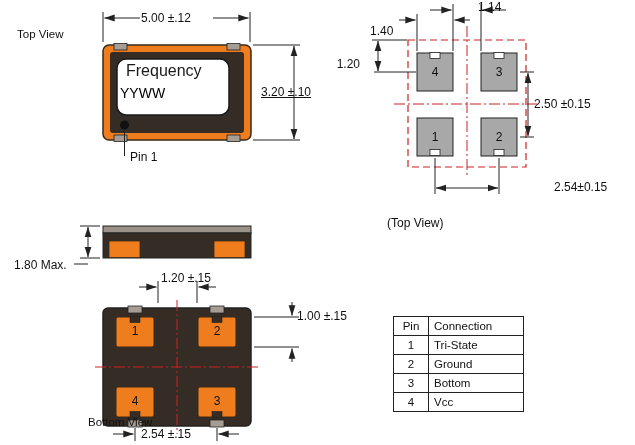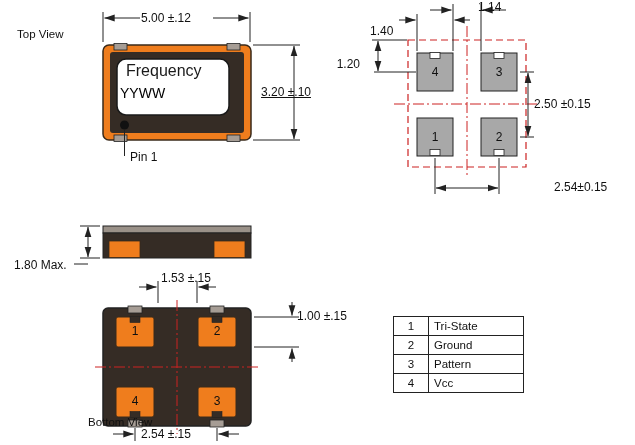--- a/index.html
+++ b/index.html
@@ -142,55 +142,60 @@
 
   <div class="lbl view-label" style="left:17px; top:28px;">Top View</div>
   <div class="lbl center" style="left:141px; top:11px; width:70px;">5.00 ±.12</div>
   <div class="lbl right" style="left:230px; top:85px; width:81px;text-decoration:underline;">3.20 ±.10</div>
   <div class="freq">Frequency</div>
   <div class="yyww">YYWW</div>
   <div class="lbl" style="left:130px; top:150px;">Pin 1</div>
 
   <div class="lbl" style="left:14px; top:258px;">1.80 Max.</div>
 
-  <div class="lbl" style="left:161px; top:271px;">1.53 ±.15</div>
+  <div class="lbl" style="left:161px; top:271px;">1.20 ±.15</div>
   <div class="lbl" style="left:297px; top:309px;">1.00 ±.15</div>
   <div class="lbl center" style="left:141px; top:427px; width:72px;">2.54 ±.15</div>
   <div class="lbl view-label" style="left:40px; top:416px;padding-left:48px;">Bottom View</div>
 
   <div class="padnum" style="left:116px; top:324px; width:38px;">1</div>
   <div class="padnum" style="left:198px; top:324px; width:38px;">2</div>
   <div class="padnum" style="left:116px; top:394px; width:38px;">4</div>
   <div class="padnum" style="left:198px; top:394px; width:38px;">3</div>
 
   <div class="lbl" style="left:370px; top:24px;">1.40</div>
   <div class="lbl" style="left:478px; top:0px;">1.14</div>
   <div class="lbl right" style="left:334px; top:57px; width:26px;">1.20</div>
   <div class="lbl" style="left:534px; top:97px;">2.50 ±0.15</div>
   <div class="lbl" style="left:506px; top:180px;margin-left:48px;">2.54±0.15</div>
 
   <div class="padnum" style="left:417px; top:65px; width:36px;">4</div>
   <div class="padnum" style="left:481px; top:65px; width:36px;">3</div>
   <div class="padnum" style="left:417px; top:130px; width:36px;">1</div>
   <div class="padnum" style="left:481px; top:130px; width:36px;">2</div>
 
+  <div class="lbl center" style="left:387px; top:216px; width:160px;">(Top View)</div>
 
   <table class="pin-table">
     <tbody>
+        <tr>
+      <th class="col-pin">Pin</th>
+      <th class="col-conn">Connection</th>
+    </tr>
     <tr>
       <td class="col-pin">1</td>
       <td class="col-conn">Tri-State</td>
     </tr>
     <tr>
       <td class="col-pin">2</td>
       <td class="col-conn">Ground</td>
     </tr>
     <tr>
       <td class="col-pin">3</td>
-      <td class="col-conn">Pattern</td>
+      <td class="col-conn">Bottom</td>
     </tr>
     <tr>
       <td class="col-pin">4</td>
       <td class="col-conn">Vcc</td>
     </tr>
   </tbody>
     </table>
 
 </div>
 

